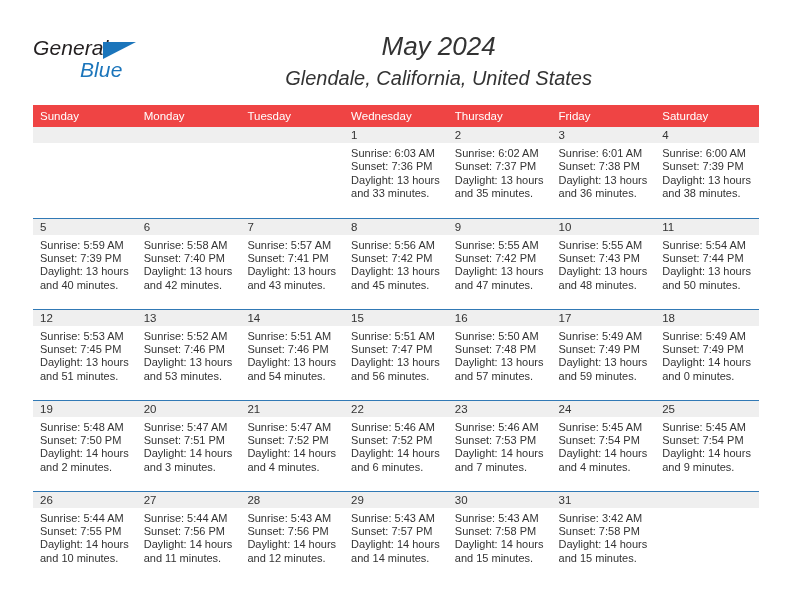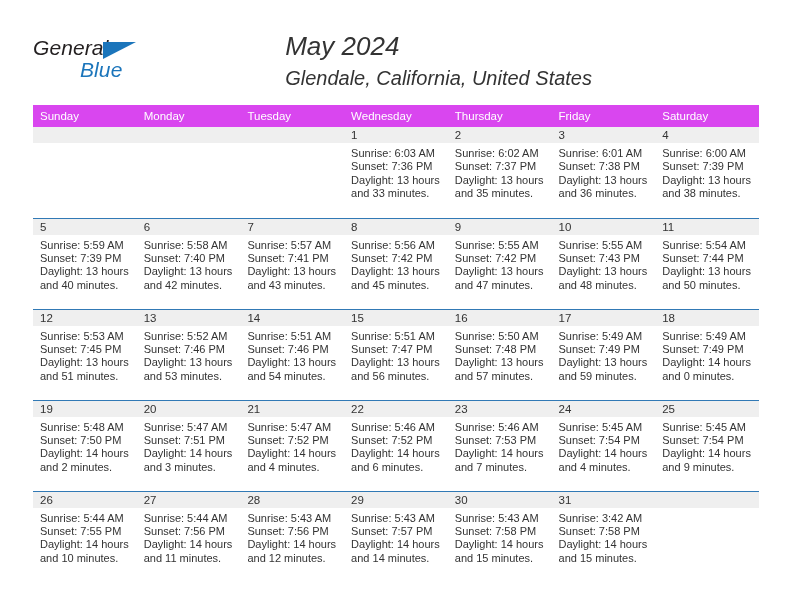--- a/index.html
+++ b/index.html
@@ -63,21 +63,21 @@
     top: 22px;
     font-size: 21px;
     color: #1b75bb;
     letter-spacing: .1px;
   }
 
   .title-block {
     position: absolute;
     right: 36px;
     top: 30px;
-    text-align: left;
+    text-align: center;
   }
   .cal-title {
     font-size: 26px;
     color: #333333;
     line-height: 32px;
     white-space: nowrap;
   }
   .cal-subtitle {
     margin-top: 7px;
     font-size: 20px;
@@ -90,21 +90,21 @@
   .calendar {
     position: absolute;
     left: 33px;
     top: 105px;
     width: 726px;
     border-collapse: collapse;
     table-layout: fixed;
   }
 
   .cal-head th {
-    background: #d946ef;
+    background: #ef4444;
     color: #ffffff;
     font-size: 11.5px;
     font-weight: normal;
     text-align: left;
     padding: 5px 0 5px 7px;
     height: 19px;
     box-sizing: border-box;
     border: none;
   }
 

